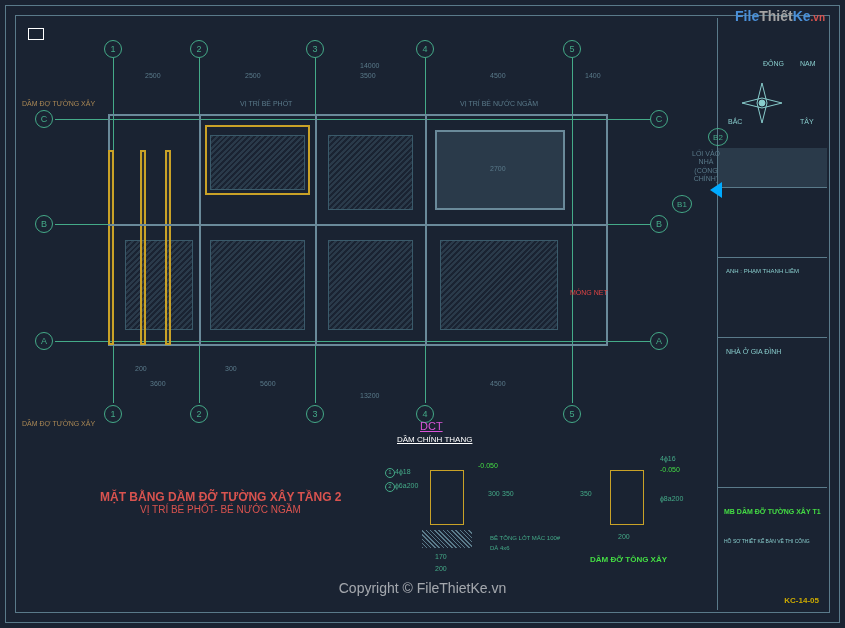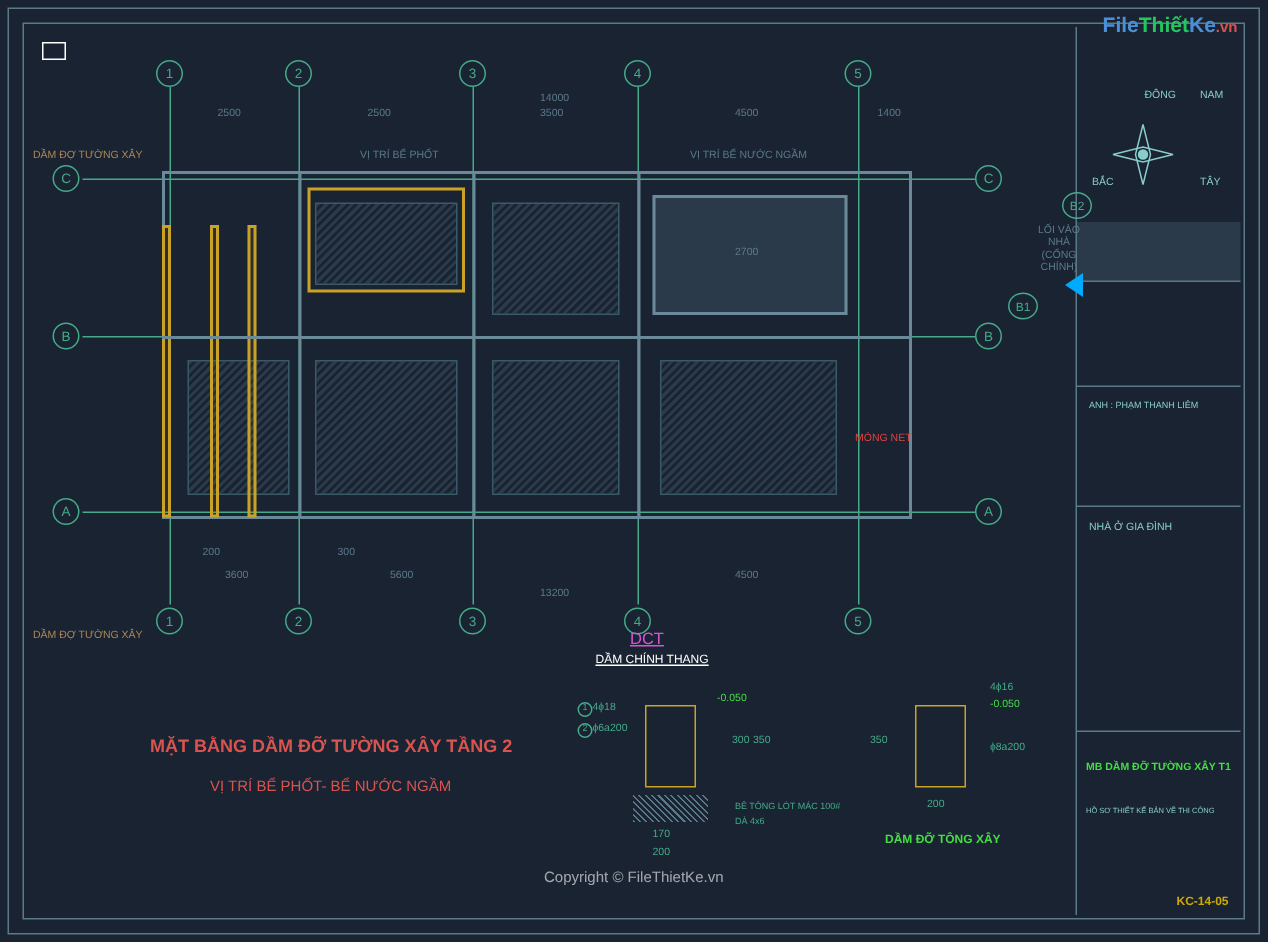--- a/index.html
+++ b/index.html
@@ -3,40 +3,40 @@
 <meta charset="utf-8">
 <style>
 *{margin:0;padding:0;box-sizing:border-box}
 body{background:#1a2332;font-family:Arial,sans-serif;width:845px;height:628px;overflow:hidden;position:relative;color:#8cc}
 .frame{position:absolute;border:1px solid #5a7a8a}
 .outer-frame{left:5px;top:5px;width:835px;height:618px}
 .inner-frame{left:15px;top:15px;width:815px;height:598px}
 .title-block{position:absolute;right:18px;top:18px;width:110px;height:592px;border-left:1px solid #5a7a8a}
 .tb-row{border-bottom:1px solid #5a7a8a;padding:3px 4px;font-size:6px;color:#8cc}
 .logo{position:absolute;right:20px;top:8px;font-size:14px;font-weight:bold;z-index:10}
-.logo-file{color:#4a90d9}.logo-thiet{color:#22c55e}.logo-ke{color:#4a90d9}.logo-vn{color:#d9534f;font-size:10px}
+.logo-file{color:#4a90d9}.logo-thiet{color:#a3a3a3}.logo-ke{color:#4a90d9}.logo-vn{color:#d9534f;font-size:10px}
 .compass{position:absolute;right:35px;top:55px;width:60px;height:60px}
 .grid-bubble{position:absolute;width:18px;height:18px;border:1px solid #4a8;border-radius:50%;display:flex;align-items:center;justify-content:center;font-size:9px;color:#4a8}
 .grid-line{position:absolute;background:#4a8}
 .grid-line-v{width:1px}
 .grid-line-h{height:1px}
 .dim-text{position:absolute;font-size:7px;color:#5a7a8a}
 .label-text{position:absolute;font-size:8px;color:#a85}
 .title-main{position:absolute;font-size:12px;font-weight:bold;color:#d9534f}
 .title-sub{position:absolute;font-size:10px;color:#d9534f}
 .dct{position:absolute;font-size:11px;color:#d954d9;text-decoration:underline}
 .dct-sub{position:absolute;font-size:8px;color:#fff;text-decoration:underline}
 .beam{position:absolute;border:2px solid #c9a227;background:rgba(200,160,40,0.1)}
 .slab{position:absolute;background:repeating-linear-gradient(135deg,#2a3a4a,#2a3a4a 2px,transparent 2px,transparent 4px);border:1px solid #3a5a6a}
 .structure-line{position:absolute;background:#6a8a9a}
 .sl-h{height:2px}.sl-v{width:2px}
 .detail-box{position:absolute;border:1px solid #c9a227}
 .detail-label{position:absolute;font-size:7px;color:#4a8}
 .green-text{position:absolute;font-size:8px;color:#4d4;font-weight:bold}
-.copyright{position:absolute;left:50%;top:580px;transform:translateX(-50%);font-size:10px;color:rgba(255,255,255,0.6);z-index:20}
+.copyright{position:absolute;left:50%;top:580px;transform:translateX(-50%);font-size:14px;color:rgba(255,255,255,0.6);z-index:20}
 .corner-marker{position:absolute;left:28px;top:28px;width:16px;height:12px;border:1px solid #fff}
 .arrow-blue{position:absolute;width:0;height:0;border-top:8px solid transparent;border-bottom:8px solid transparent;border-right:12px solid #0af}
 </style>
 </head>
 <body>
 
 <div class="frame outer-frame"></div>
 <div class="frame inner-frame"></div>
 <div class="corner-marker"></div>
 
@@ -154,21 +154,21 @@
 
 <div style="position:absolute;right:125px;top:150px;font-size:7px;color:#5a7a8a;text-align:center;line-height:1.2">
 <span>LỐI VÀO</span><br>
 <span>NHÀ</span><br>
 <span>(CỔNG</span><br>
 <span>CHÍNH)</span>
 </div>
 <div class="arrow-blue" style="right:123px;top:182px"></div>
 
 <div class="title-main" style="left:100px;top:490px">MẶT BẰNG DẦM ĐỠ TƯỜNG XÂY TẦNG 2</div>
-<div class="title-sub" style="left:140px;top:519px">VỊ TRÍ BỂ PHỐT- BỂ NƯỚC NGẦM</div>
+<div class="title-sub" style="left:140px;top:504px">VỊ TRÍ BỂ PHỐT- BỂ NƯỚC NGẦM</div>
 
 <div class="dct" style="left:420px;top:420px">DCT</div>
 <div class="dct-sub" style="left:397px;top:435px">DẦM CHÍNH THANG</div>
 
 <div class="detail-box" style="left:430px;top:470px;width:34px;height:55px"></div>
 <div style="position:absolute;left:422px;top:530px;width:50px;height:18px;background:repeating-linear-gradient(45deg,#5a7a8a,#5a7a8a 1px,transparent 1px,transparent 3px)"></div>
 <div class="detail-label" style="left:395px;top:468px">4ɸ18</div>
 <div class="detail-label" style="left:395px;top:482px">ɸ6a200</div>
 <div class="detail-label" style="left:488px;top:490px">300</div>
 <div class="detail-label" style="left:502px;top:490px">350</div>

